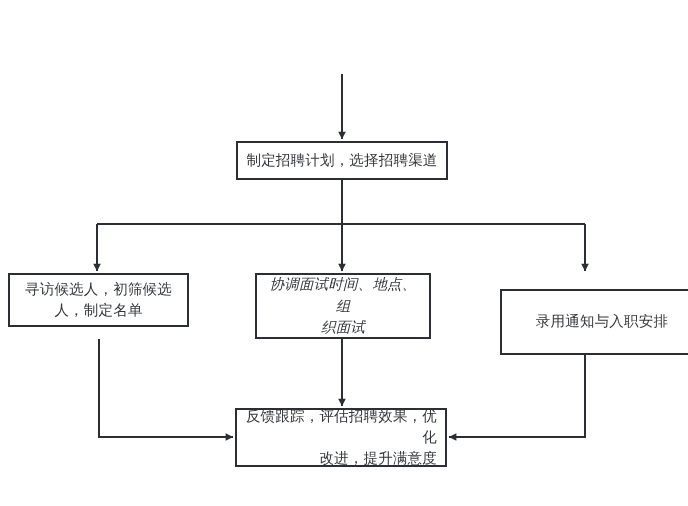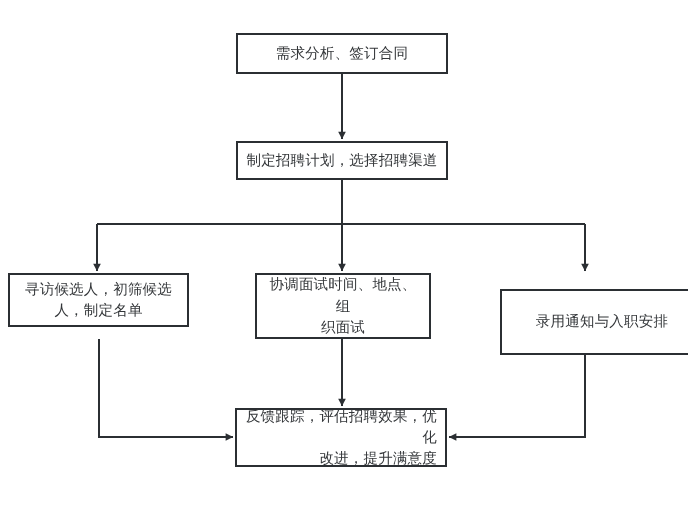--- a/index.html
+++ b/index.html
@@ -38,21 +38,21 @@
     line-height: 1.45;
     letter-spacing: 0.2px;
     padding: 2px 8px;
     white-space: pre-line;
     z-index: 2;
   }
   
   #node-requirement   { left: 236px; top: 33px;  width: 212px; height: 41px; }
   #node-plan          { left: 236px; top: 141px; width: 212px; height: 39px; }
   #node-sourcing      { left: 8px;   top: 273px; width: 181px; height: 54px; }
-  #node-interview     { left: 255px; top: 273px; width: 176px; height: 66px; }
+  #node-interview     { left: 255px; top: 273px; width: 176px; height: 66px; font-style: italic; }
   #node-offer         { left: 500px; top: 289px; width: 204px; height: 66px; }
   #node-feedback      { left: 235px; top: 408px; width: 212px; height: 59px; text-align: right; }
 </style>
 </head>
 <body>
 
 <div id="canvas">
 
   <svg id="edge-layer" viewBox="0 0 688 506" width="688" height="506" xmlns="http://www.w3.org/2000/svg">
     <defs>
@@ -82,21 +82,20 @@
       <path d="M585,224 L585,271" marker-end="url(#arrow-down)"></path>
 
       <path d="M99,339 L99,437 L233,437" marker-end="url(#arrow-right)"></path>
 
       <path d="M342,339 L342,406" marker-end="url(#arrow-down)"></path>
 
       <path d="M585,339 L585,437 L449,437" marker-end="url(#arrow-left)"></path>
     </g>
   </svg>
 
-  <div class="node" id="node-requirement">需求分析、签订合同</div>
 
   <div class="node" id="node-plan">制定招聘计划，选择招聘渠道</div>
 
   <div class="node" id="node-sourcing">寻访候选人，初筛候选
 人，制定名单</div>
 
   <div class="node" id="node-interview">协调面试时间、地点、组
 织面试</div>
 
   <div class="node" id="node-offer">录用通知与入职安排</div>

